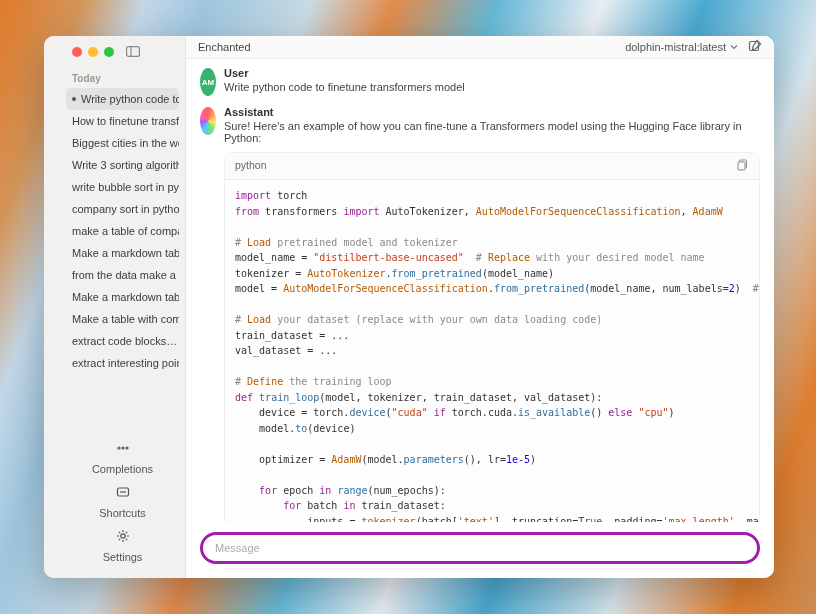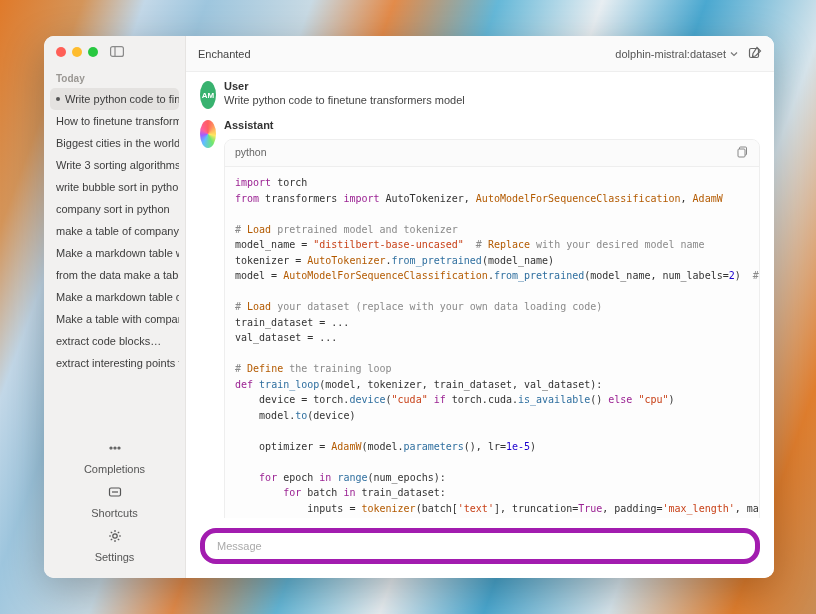--- a/index.html
+++ b/index.html
@@ -19,20 +19,21 @@
     box-shadow: 0 12px 40px rgba(0,0,0,.25);
     display: flex;
     overflow: hidden;
   }
   .sidebar {
     width: 142px; flex: 0 0 142px;
     background: #f2f1f0;
     display: flex; flex-direction: column;
     border-right: 1px solid #e6e4e2;
     font-size: 11px;
+    padding-left: 16px;
   }
   .titlebar { display:flex; align-items:center; gap:6px; padding:10px 10px 6px 12px; }
   .dot { width:10px; height:10px; border-radius:50%; }
   .dot.r{background:#ff5f57;} .dot.y{background:#febc2e;} .dot.g{background:#28c840;}
   .sb-toggle { margin-left:6px; color:#888; }
   .sb-toggle svg { display:block; }
   .sb-scroll { flex:1; overflow:hidden; padding: 0 6px 6px 6px; }
   .sb-heading { font-size:10px; font-weight:600; color:#9a9793; padding: 10px 6px 4px 6px; }
   .sb-item {
     padding: 5px 6px; border-radius:5px; color:#3c3c3c;
@@ -40,21 +41,21 @@
     cursor: default; display:flex; align-items:center; gap:5px;
   }
   .sb-item.active { background:#e4e2e0; }
   .sb-item .bullet { width:4px; height:4px; background:#555; border-radius:50%; flex:0 0 4px; }
   .sb-footer { padding: 6px 8px 10px 8px; color:#555; }
   .sb-foot-item { display:flex; align-items:center; gap:8px; padding:5px 4px; font-size:11px; cursor:default;flex-direction:column; }
   .sb-foot-item svg { flex:0 0 14px; }
 
   .main { flex:1; display:flex; flex-direction:column; background:#fff; min-width:0; }
   .header {
-    height:36px; display:flex; align-items:center; justify-content:space-between;
+    height:23px; display:flex; align-items:center; justify-content:space-between;
     padding: 0 12px; border-bottom:1px solid #eee; background:#fafafa;
     font-size:11px; color:#555;
   }
   .header .title { font-weight:500; color:#444; }
   .header .right { display:flex; align-items:center; gap:10px; }
   .model-sel { display:flex; align-items:center; gap:4px; color:#555; cursor:default; }
   .compose-btn { color:#666; cursor:default; }
 
   .chat { flex:1; overflow:hidden; padding: 8px 14px 0 14px; font-size:11px; color:#333; }
   .msg { display:flex; gap:8px; margin-bottom:10px; }
@@ -86,21 +87,21 @@
   .tok-cm   { color:#8a8a8a; }
   .tok-hl   { color:#b35a00;margin-top:48px; }
   .tok-fn   { color:#2f6f9f; }
   .tok-num  { color:#1c00cf; }
   .tok-bool { color:#9b2393; }
 
   .composer {
     padding: 10px 14px 14px 14px;
   }
   .composer .field {
-    border:5px solid #a21caf; border-radius:16px; padding:7px 12px;
+    border:3px solid #a21caf; border-radius:16px; padding:7px 12px;
     font-size:11px; color:#aaa; background:#fff;
   }
   .watermark {
     position:absolute; left:50%; top:50%; transform:translate(-50%,-50%);
     font-family: Georgia, 'Times New Roman', serif; font-style:italic;
     font-size:32px; color:rgba(226,82,40,.72); pointer-events:none;
     letter-spacing:.5px;
   }
 </style>
 </head>
@@ -202,21 +203,21 @@
           <span>Settings</span>
         </div>
       </div>
     </div>
 
     <div class="main">
       <div class="header">
         <span class="title">Enchanted</span>
         <div class="right">
           <span class="model-sel">
-            <span>dolphin-mistral:dataset</span>
+            <span>dolphin-mistral:latest</span>
             <svg width="8" height="8" viewBox="0 0 8 8">
                 <path d="M1 2.5 L4 5.5 L7 2.5" fill="none" stroke="#777" stroke-width="1.2"></path>
               </svg>
           </span>
           <span class="compose-btn">
             <svg width="14" height="14" viewBox="0 0 14 14">
                 <rect x="1.5" y="2.5" width="9" height="9" rx="1.5" fill="none" stroke="#666" stroke-width="1.2"></rect>
                 <path d="M9 1.5 L12.5 5 L7.5 10 L4.5 10.5 L5 7.5 Z" fill="none" stroke="#666" stroke-width="1.2"></path>
               </svg>
           </span>
@@ -229,20 +230,21 @@
           <div class="msg-body">
             <div class="name">User</div>
             <div class="text">Write python code to finetune transformers model</div>
           </div>
         </div>
 
         <div class="msg">
           <div class="avatar assistant"></div>
           <div class="msg-body">
             <div class="name">Assistant</div>
+            <div class="text">Sure! Here's an example of how you can fine-tune a Transformers model using the Hugging Face library in Python:</div>
 
             <div class="codecard">
               <div class="code-head">
                 <span>python</span>
                 <span class="copy-btn">
                   <svg width="12" height="12" viewBox="0 0 12 12">
                       <rect x="2.5" y="1" width="7" height="8" rx="1" fill="none" stroke="#888" stroke-width="1"></rect>
                       <rect x="1" y="3" width="7" height="8" rx="1" fill="#fbfbfb" stroke="#888" stroke-width="1"></rect>
                     </svg>
                 </span>

